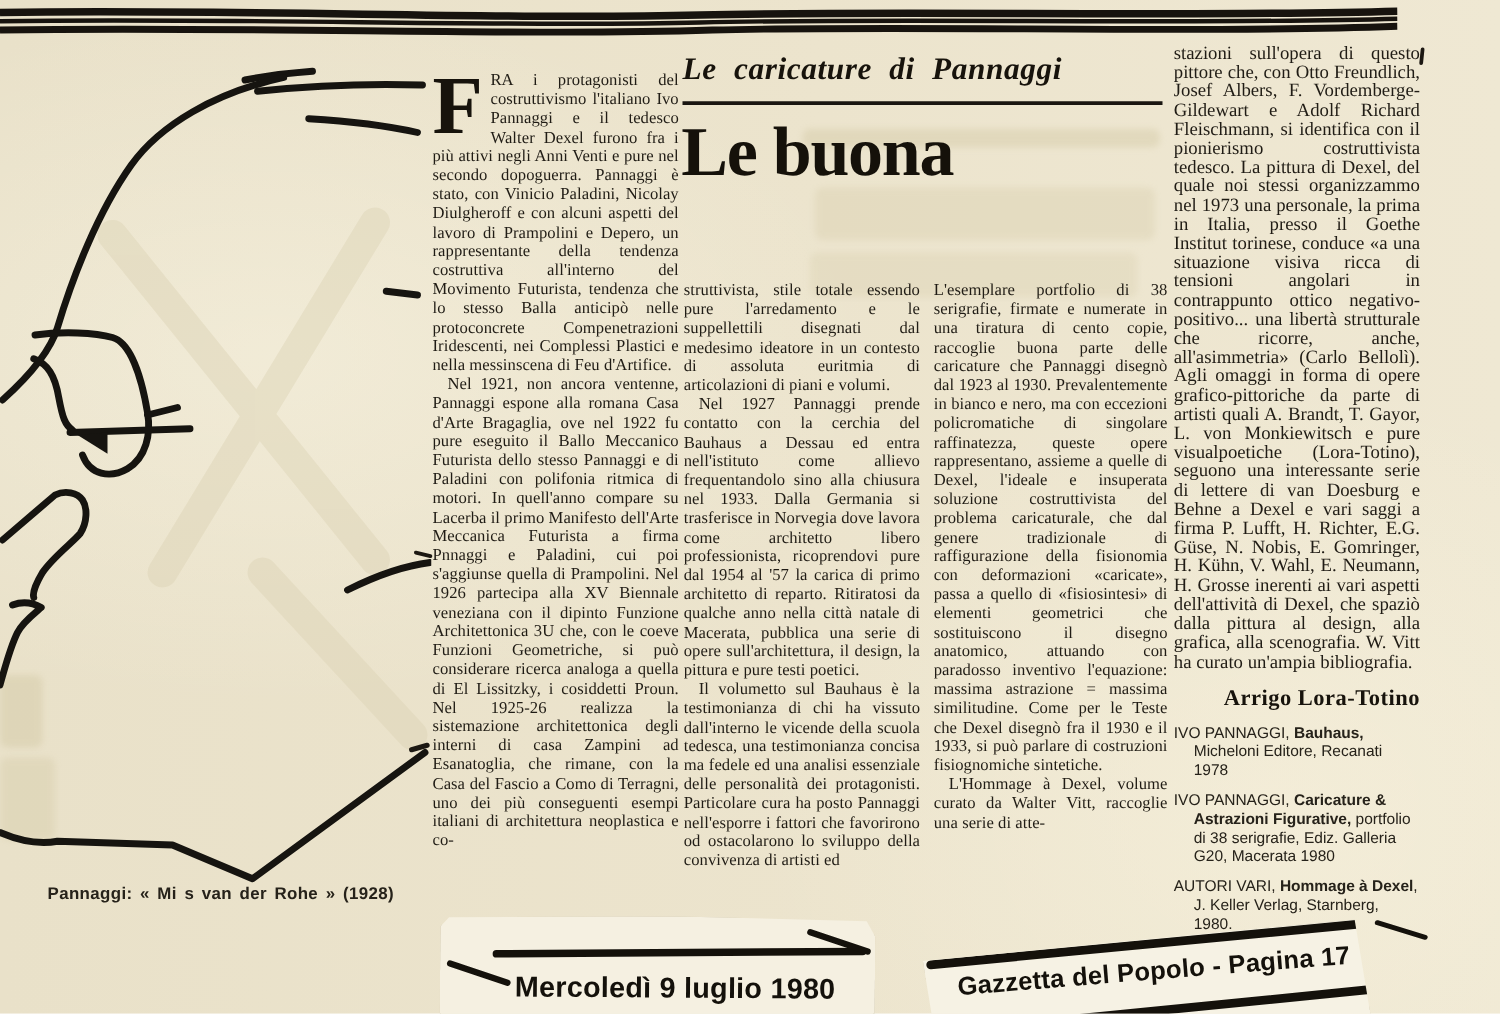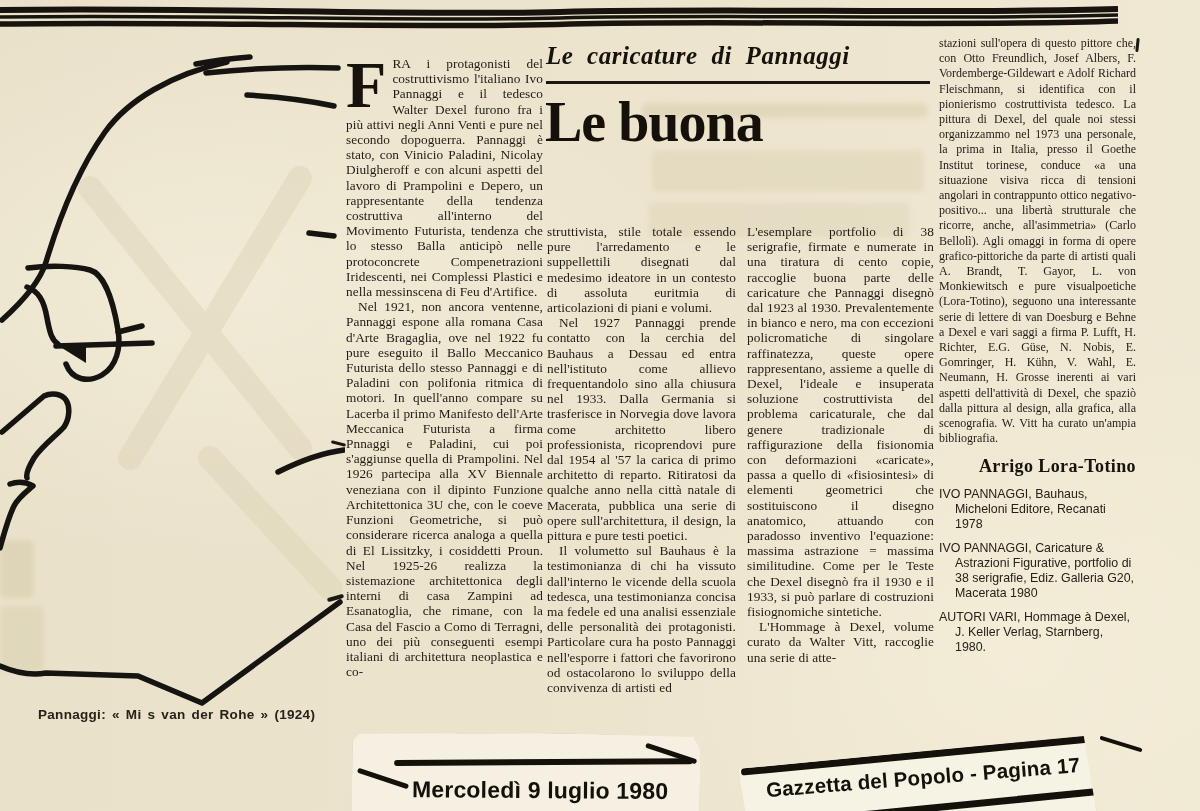--- a/index.html
+++ b/index.html
@@ -26,26 +26,26 @@
   .caption{
     position:absolute;left:38px;top:707px;
     font-family:"Liberation Sans","DejaVu Sans",sans-serif;
     font-weight:bold;font-size:13.5px;letter-spacing:.3px;word-spacing:2px;color:#26221a;
   }
   
   .col{position:absolute;font-size:13.3px;line-height:15.2px;text-align:justify;letter-spacing:.05px;}
   .col .para{margin:0;text-indent:12px;}
   .col .para:first-child{text-indent:0;}
   .it{}
-  .bd{font-weight:normal;}
+  .bd{font-weight:bold;}
   .col1{left:346px;top:56px;width:197px;}
   .col2{left:547px;top:224px;width:189px;}
   .col3{left:747px;top:224px;width:187px;}
   .col4wrap{position:absolute;left:939px;top:36px;width:197px;}
-  .col4{font-size:12px;line-height:15.2px;text-align:justify;}
+  .col4{font-size:15px;line-height:15.2px;text-align:justify;}
   .col4 .para{margin:0;text-indent:12px;}
   .col4 .para:first-child{text-indent:0;}
   .dropcap{
     float:left;font-weight:bold;font-size:66px;line-height:50px;
     padding:4px 6px 0 0;color:#17130c;
   }
   
   .kicker{
     position:absolute;left:546px;top:42px;width:390px;
     font-style:italic;font-weight:bold;font-size:25px;letter-spacing:.5px;word-spacing:7px;color:#17130c;
@@ -135,21 +135,21 @@
       <path d="M2,404 L44,368 C52,364 62,366 66,372 C70,378 70,390 64,399 C58,406 42,418 34,430 C28,440 26,447 27,450"></path>
       <path d="M10,456 C18,453 26,454 33,458 C26,464 18,470 14,478 C8,490 4,506 0,520"></path>
 
       <path d="M0,638 C14,644 30,648 46,645 L138,648 L202,675 L340,574"></path>
 
       <path d="M278,444 C298,434 320,425 344,422"></path>
     </g>
     <path d="M62,320 L86,318 L86,335 Z" fill="#161410"></path>
   </svg>
 
-  <div class="caption">Pannaggi: « Mi s van der Rohe » (1924)</div>
+  <div class="caption">Pannaggi: « Mi s van der Rohe » (1928)</div>
 
   <div class="col col1">
     <span class="dropcap">F</span>
     <div>
         <p class="para"><span>RA i protagonisti del costruttivismo l'italiano Ivo Pannaggi e il tedesco Walter Dexel furono fra i più attivi negli Anni Venti e pure nel secondo dopoguerra. Pannaggi è stato, con Vinicio Paladini, Nicolay Diulgheroff e con alcuni aspetti del lavoro di Prampolini e Depero, un rappresentante della tendenza costruttiva all'interno del Movimento Futurista, tendenza che lo stesso Balla anticipò nelle protoconcrete Compenetrazioni Iridescenti, nei Complessi Plastici e nella messinscena di </span><span class="it">Feu d'Artifice</span><span>.</span></p>
         <p class="para"><span>Nel 1921, non ancora ventenne, Pannaggi espone alla romana Casa d'Arte Bragaglia, ove nel 1922 fu pure eseguito il </span><span class="it">Ballo Meccanico Futurista</span><span> dello stesso Pannaggi e di Paladini con polifonia ritmica di motori. In quell'anno compare su </span><span class="it">Lacerba</span><span> il primo </span><span class="it">Manifesto dell'Arte Meccanica Futurista</span><span> a firma Pnnaggi e Paladini, cui poi s'aggiunse quella di Prampolini. Nel 1926 partecipa alla XV Biennale veneziana con il dipinto </span><span class="it">Funzione Architettonica 3U</span><span> che, con le coeve </span><span class="it">Funzioni Geometriche</span><span>, si può considerare ricerca analoga a quella di El Lissitzky, i cosiddetti Proun. Nel 1925-26 realizza la sistemazione architettonica degli interni di casa Zampini ad Esanatoglia, che rimane, con la Casa del Fascio a Como di Terragni, uno dei più conseguenti esempi italiani di architettura neoplastica e co-</span></p>
       </div>
   </div>
 
   <div class="kicker">Le caricature di Pannaggi</div>

